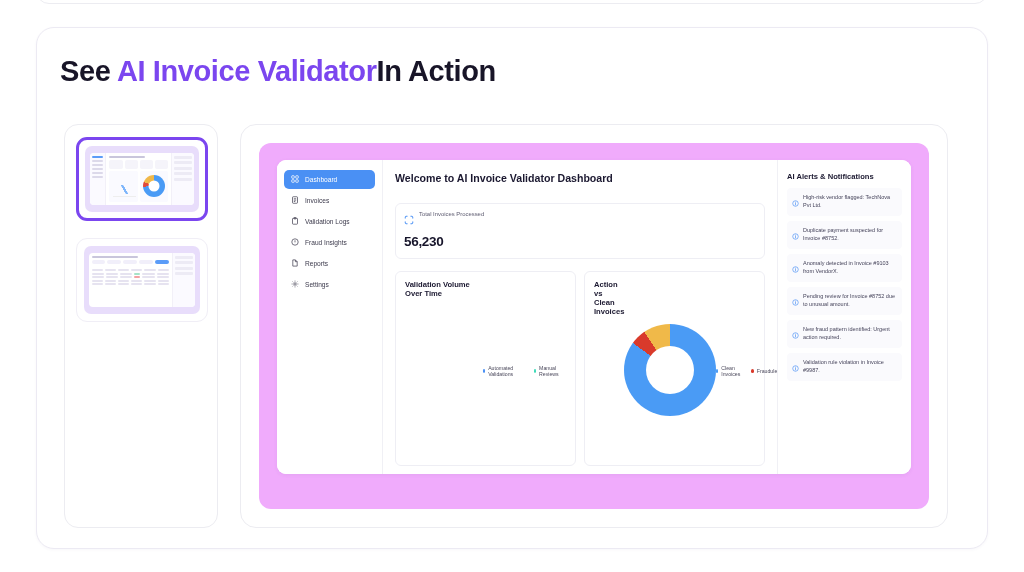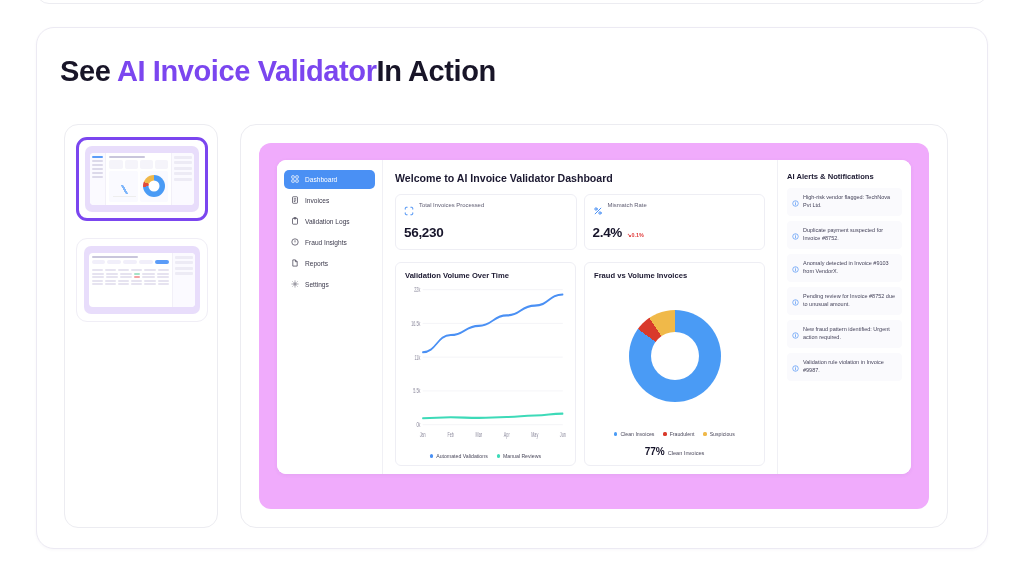--- a/index.html
+++ b/index.html
@@ -117,38 +117,38 @@
     font-size: 6.6px; color: #3c3a4c; white-space: nowrap;
   }
   .nav-item.active { background: #4a90f4; color: #ffffff; }
   .nav-item svg { width: 8px; height: 8px; flex: 0 0 8px; }
 
   
   .app-main { flex: 1; padding: 12px 12px 8px 12px; min-width: 0;
               display: flex; flex-direction: column; }
   .app-title { font-size: 10.6px; font-weight: 700; color: #1b1830; margin-bottom: 10px; }
 
-  .kpis { display: flex; gap: 7px; margin-bottom: 12px; }
+  .kpis { display: flex; gap: 7px; margin-bottom: 12px; margin-top: 9px; }
   .kpi {
     flex: 1; background: #ffffff; border: 1px solid #eeeef4; border-radius: 6px;
     padding: 7px 8px 9px 8px; min-width: 0;
   }
   .kpi-head { display: flex; align-items: flex-start; gap: 5px; margin-bottom: 5px; }
   .kpi-head svg { width: 10px; height: 10px; flex: 0 0 10px; margin-top: 0px; }
   .kpi-label { font-size: 5.9px; color: #5d5b70; line-height: 1.35; }
   .kpi-row { display: flex; align-items: baseline; gap: 5px; }
   .kpi-val { font-size: 13.5px; font-weight: 700; color: #16142a; letter-spacing: -0.3px; }
   .kpi-delta { font-size: 5.4px; font-weight: 700; }
   .kpi-delta.up { color: #12a65a; }
   .kpi-delta.down { color: #e03b3b; }
 
   .charts { display: flex; gap: 8px; flex: 1; min-height: 0; }
   .chart-card {
     flex: 1; background: #ffffff; border: 1px solid #eeeef4; border-radius: 6px;
-    padding: 8px 9px 6px 9px; display: flex; flex-direction: column; min-width: 0;
+    padding: 8px 9px 6px 9px; display: flex; flex-direction: row; min-width: 0;
   }
   .chart-title { font-size: 7.6px; font-weight: 700; color: #1b1830; margin-bottom: 4px; }
   .plot { flex: 1; position: relative; min-height: 0; }
   .legend { display: flex; gap: 9px; justify-content: center; margin-top: 3px; }
   .legend span { display: flex; align-items: center; gap: 3px; font-size: 5.2px; color: #4b495c; }
   .dot { width: 3.2px; height: 3.2px; border-radius: 50%; display: inline-block; }
 
   .donut-wrap { flex: 1; display: flex; align-items: center; justify-content: center; }
   .donut {
     width: 92px; height: 92px; border-radius: 50%; position: relative;
@@ -377,36 +377,20 @@
                 </span>
                 <span class="kpi-label">Total Invoices Processed</span>
               </div>
               <div class="kpi-row">
                 <span class="kpi-val">56,230</span>
               </div>
             </div>
 
 
 
-            <div class="kpi">
-              <div class="kpi-head">
-                <span>
-                  <svg viewBox="0 0 16 16" fill="none" stroke="#4a90f4" stroke-width="1.6" stroke-linecap="round">
-                    <path d="M12.6 3.4L3.4 12.6"></path>
-                      <circle cx="4.8" cy="4.8" r="1.9"></circle>
-                      <circle cx="11.2" cy="11.2" r="1.9"></circle>
-                  </svg>
-                </span>
-                <span class="kpi-label">Mismatch Rate</span>
-              </div>
-              <div class="kpi-row">
-                <span class="kpi-val">2.4%</span>
-                <span class="kpi-delta down">↘<span>0.1%</span></span>
-              </div>
-            </div>
 
           </div>
 
           <div class="charts">
 
             <div class="chart-card">
               <div class="chart-title">Validation Volume Over Time</div>
               <div class="plot">
                 <svg id="line-svg" viewBox="0 0 200 118" preserveAspectRatio="none" style="width:100%;height:100%;">
                     <line x1="22" x2="196" y1="100" y2="100" stroke="#f1f1f5" stroke-width="0.7"></line>
@@ -435,21 +419,21 @@
                   <b style="font-weight:400">Automated Validations</b>
                 </span>
                 <span>
                   <i class="dot" style="background:#3ddab8"></i>
                   <b style="font-weight:400">Manual Reviews</b>
                 </span>
               </div>
             </div>
 
             <div class="chart-card">
-              <div class="chart-title">Fraud vs Volume Invoices</div>
+              <div class="chart-title">Action vs Clean Invoices</div>
               <div class="donut-wrap">
                 <div class="donut" id="donut" style="background: conic-gradient(rgb(74, 155, 245) 0turn, rgb(74, 155, 245) 0.85turn, rgb(217, 58, 43) 0.85turn, rgb(217, 58, 43) 0.905turn, rgb(240, 185, 73) 0.905turn, rgb(240, 185, 73) 1turn);"></div>
               </div>
               <div class="legend">
                 <span>
                   <i class="dot" style="background:#4a9bf5"></i>
                   <b style="font-weight:400">Clean Invoices</b>
                 </span>
                 <span>
                   <i class="dot" style="background:#d93a2b"></i>

